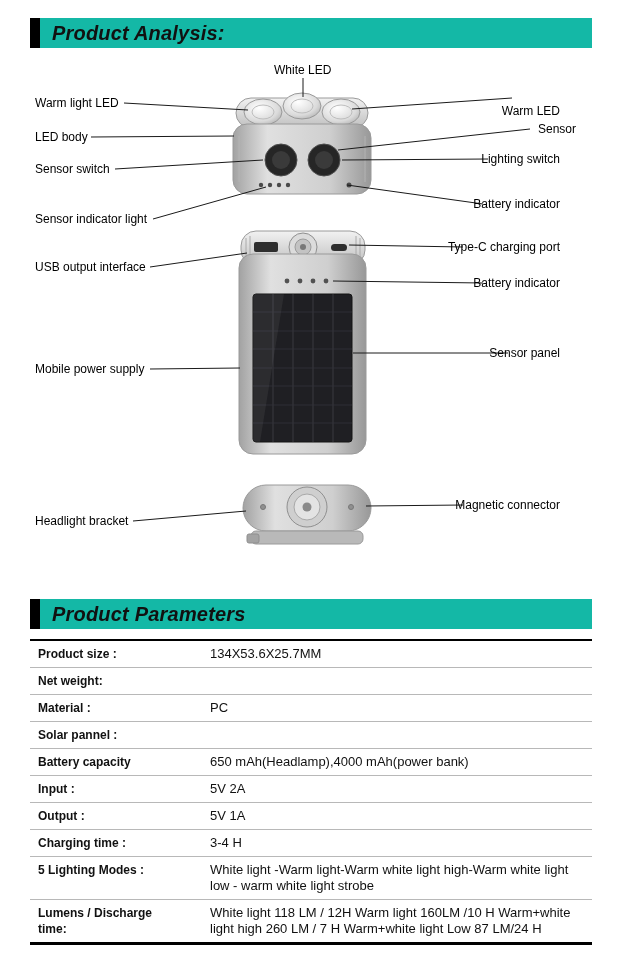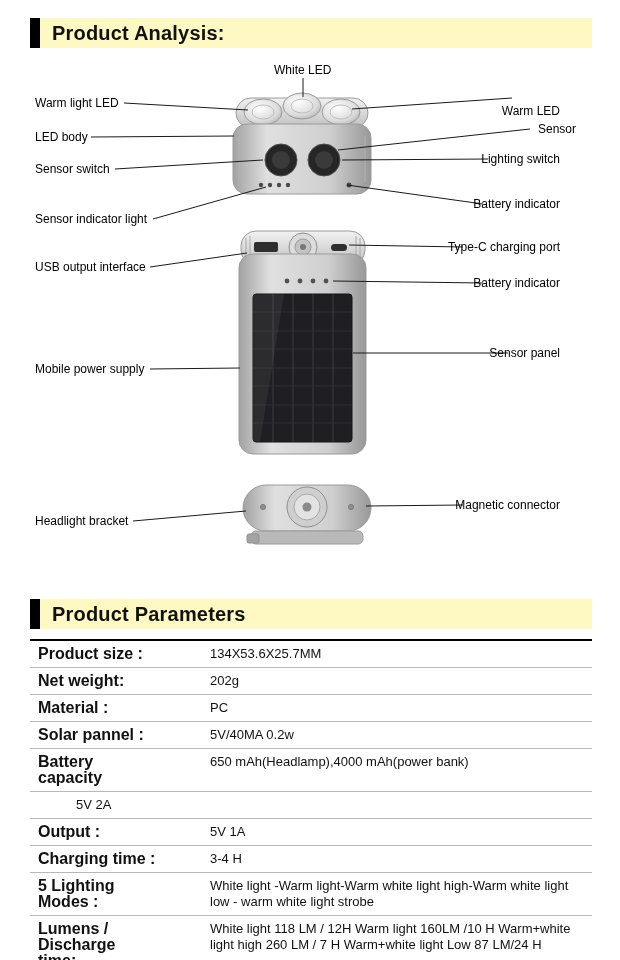--- a/index.html
+++ b/index.html
@@ -8,21 +8,22 @@
     background: #ffffff;
     font-family: "Liberation Sans", sans-serif;
     color: #111;
     position: relative;
     overflow: hidden;
   }
   .section-header {
     display: flex; align-items: center;
     height: 30px;
     margin: 0 28px 0 30px;
-    background: #fef9c3;
+    background: #14b8a6;
+    font-style: italic;
   }
   .first-header { margin-top: 18px; }
   .second-header { margin-top: 26px; }
   .header-accent { width: 10px; height: 30px; background: #000; flex: 0 0 auto; }
   .header-text { font-weight: bold; font-size: 20px; padding-left: 12px; letter-spacing: 0.2px; }
 
   .diagram { position: relative; width: 608px; height: 525px; }
   .diagram svg { position: absolute; left: 0; top: 0; }
   .lbl {
     position: absolute;
@@ -34,21 +35,21 @@
   .params {
     margin: 10px 28px 0 30px;
     border-top: 2px solid #000;
     border-bottom: 3px solid #000;
   }
   .prow { display: flex; border-bottom: 1px solid #b8b8b8; }
   .prow:last-child { border-bottom: none; }
   .pl {
     width: 118px; flex: 0 0 auto;
     padding: 5px 8px;
-    font-weight: bold; font-size: 16px; line-height: 16px;
+    font-weight: bold; font-size: 12px; line-height: 16px;
   }
   .pv {
     flex: 1;
     padding: 5px 10px 5px 46px;
     font-size: 13px; line-height: 16px;
   }
 </style>
 </head>
 <body>
 
@@ -191,35 +192,34 @@
     <span class="header-text">Product Parameters</span>
   </div>
 
   <div class="params">
     <div class="prow">
       <div class="pl">Product size :</div>
       <div class="pv">134X53.6X25.7MM</div>
     </div>
     <div class="prow">
       <div class="pl">Net weight:</div>
-      <div class="pv">202g</div>
     </div>
     <div class="prow">
       <div class="pl">Material :</div>
       <div class="pv">PC</div>
     </div>
     <div class="prow">
       <div class="pl">Solar pannel :</div>
-      <div class="pv">5V/40MA 0.2w</div>
     </div>
     <div class="prow">
       <div class="pl">Battery capacity</div>
       <div class="pv">650 mAh(Headlamp),4000 mAh(power bank)</div>
     </div>
     <div class="prow">
+      <div class="pl">Input :</div>
       <div class="pv">5V 2A</div>
     </div>
     <div class="prow">
       <div class="pl">Output :</div>
       <div class="pv">5V 1A</div>
     </div>
     <div class="prow">
       <div class="pl">Charging time :</div>
       <div class="pv">3-4 H</div>
     </div>

